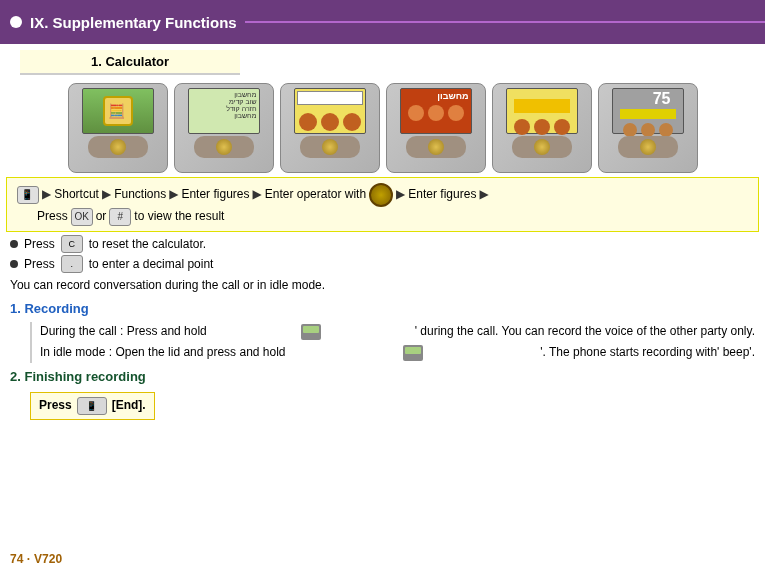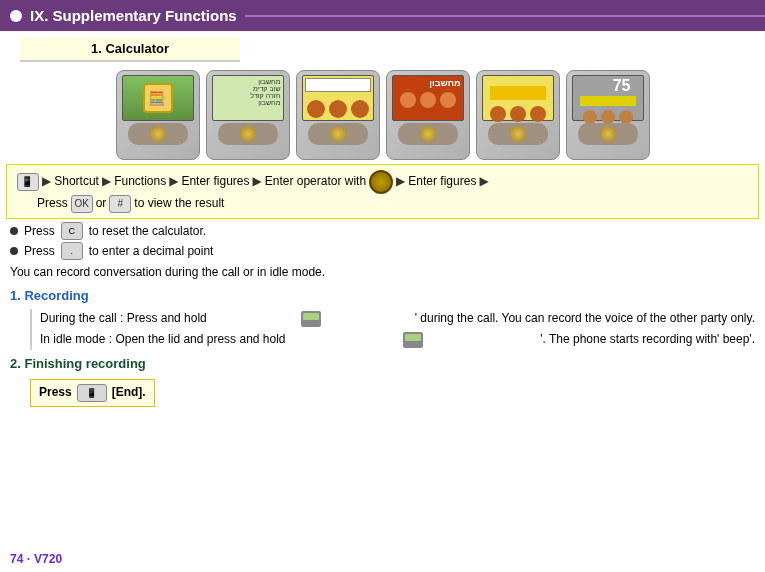--- a/index.html
+++ b/index.html
@@ -8,21 +8,21 @@
       height: 572px;
       font-family: Arial, sans-serif;
       font-size: 13px;
       background: #fff;
       overflow: hidden;
     }
 
     
     .page-header {
       background: #6b3a7d;
-      height: 31px;
+      height: 44px;
       display: flex;
       align-items: center;
       padding-left: 10px;
     }
     .page-header-title {
       color: #fff;
       font-size: 15px;
       font-weight: bold;
     }
     .header-dot {
@@ -182,40 +182,40 @@
       border-radius: 1px;
     }
 
     
     .page-footer {
       position: absolute;
       bottom: 6px;
       left: 10px;
       font-size: 12px;
       font-weight: bold;
-      color: #6d28d9;
+      color: #a16207;
     }
 
     
     .inline-icon {
       width: 22px;
       height: 18px;
       background: #d8d8d8;
       border: 1px solid #888;
       border-radius: 3px;
       display: inline-flex;
       align-items: center;
       justify-content: center;
       font-size: 9px;
       vertical-align: middle;
     }
 
     
     .phone-card {
-      width: 84px;
+      width: 100px;
       height: 90px;
       background: linear-gradient(135deg, #c8c8c8, #b0b0b0);
       border-radius: 8px;
       border: 1px solid #888;
       display: flex;
       flex-direction: column;
       align-items: center;
       padding: 4px 3px 3px 3px;
       gap: 2px;
     }

